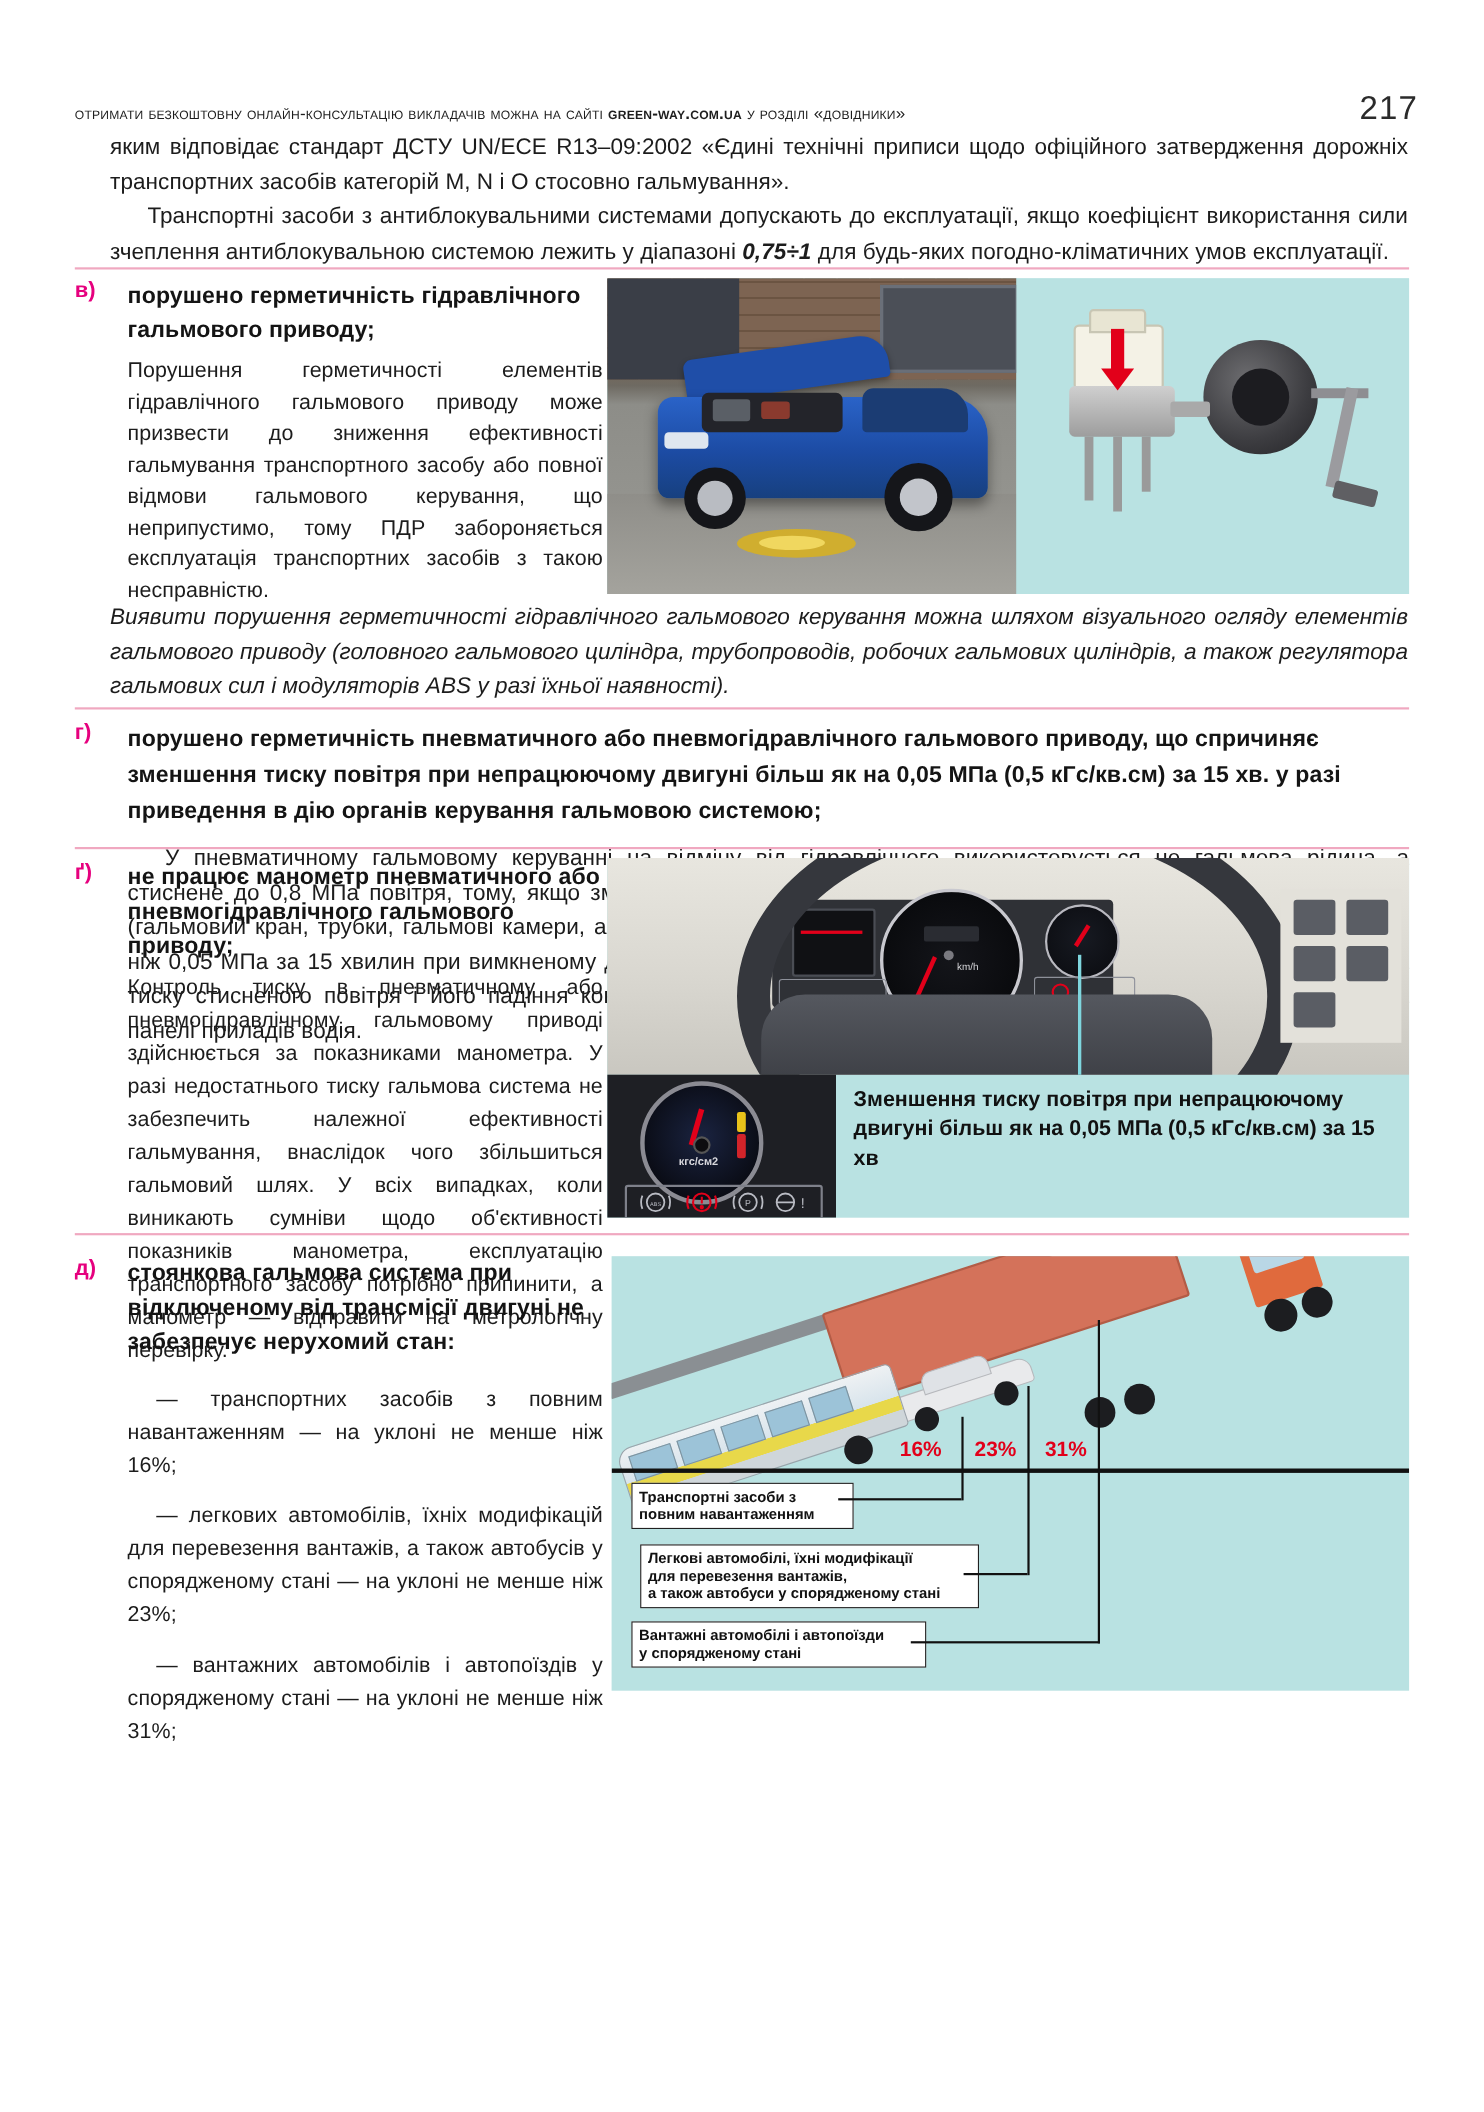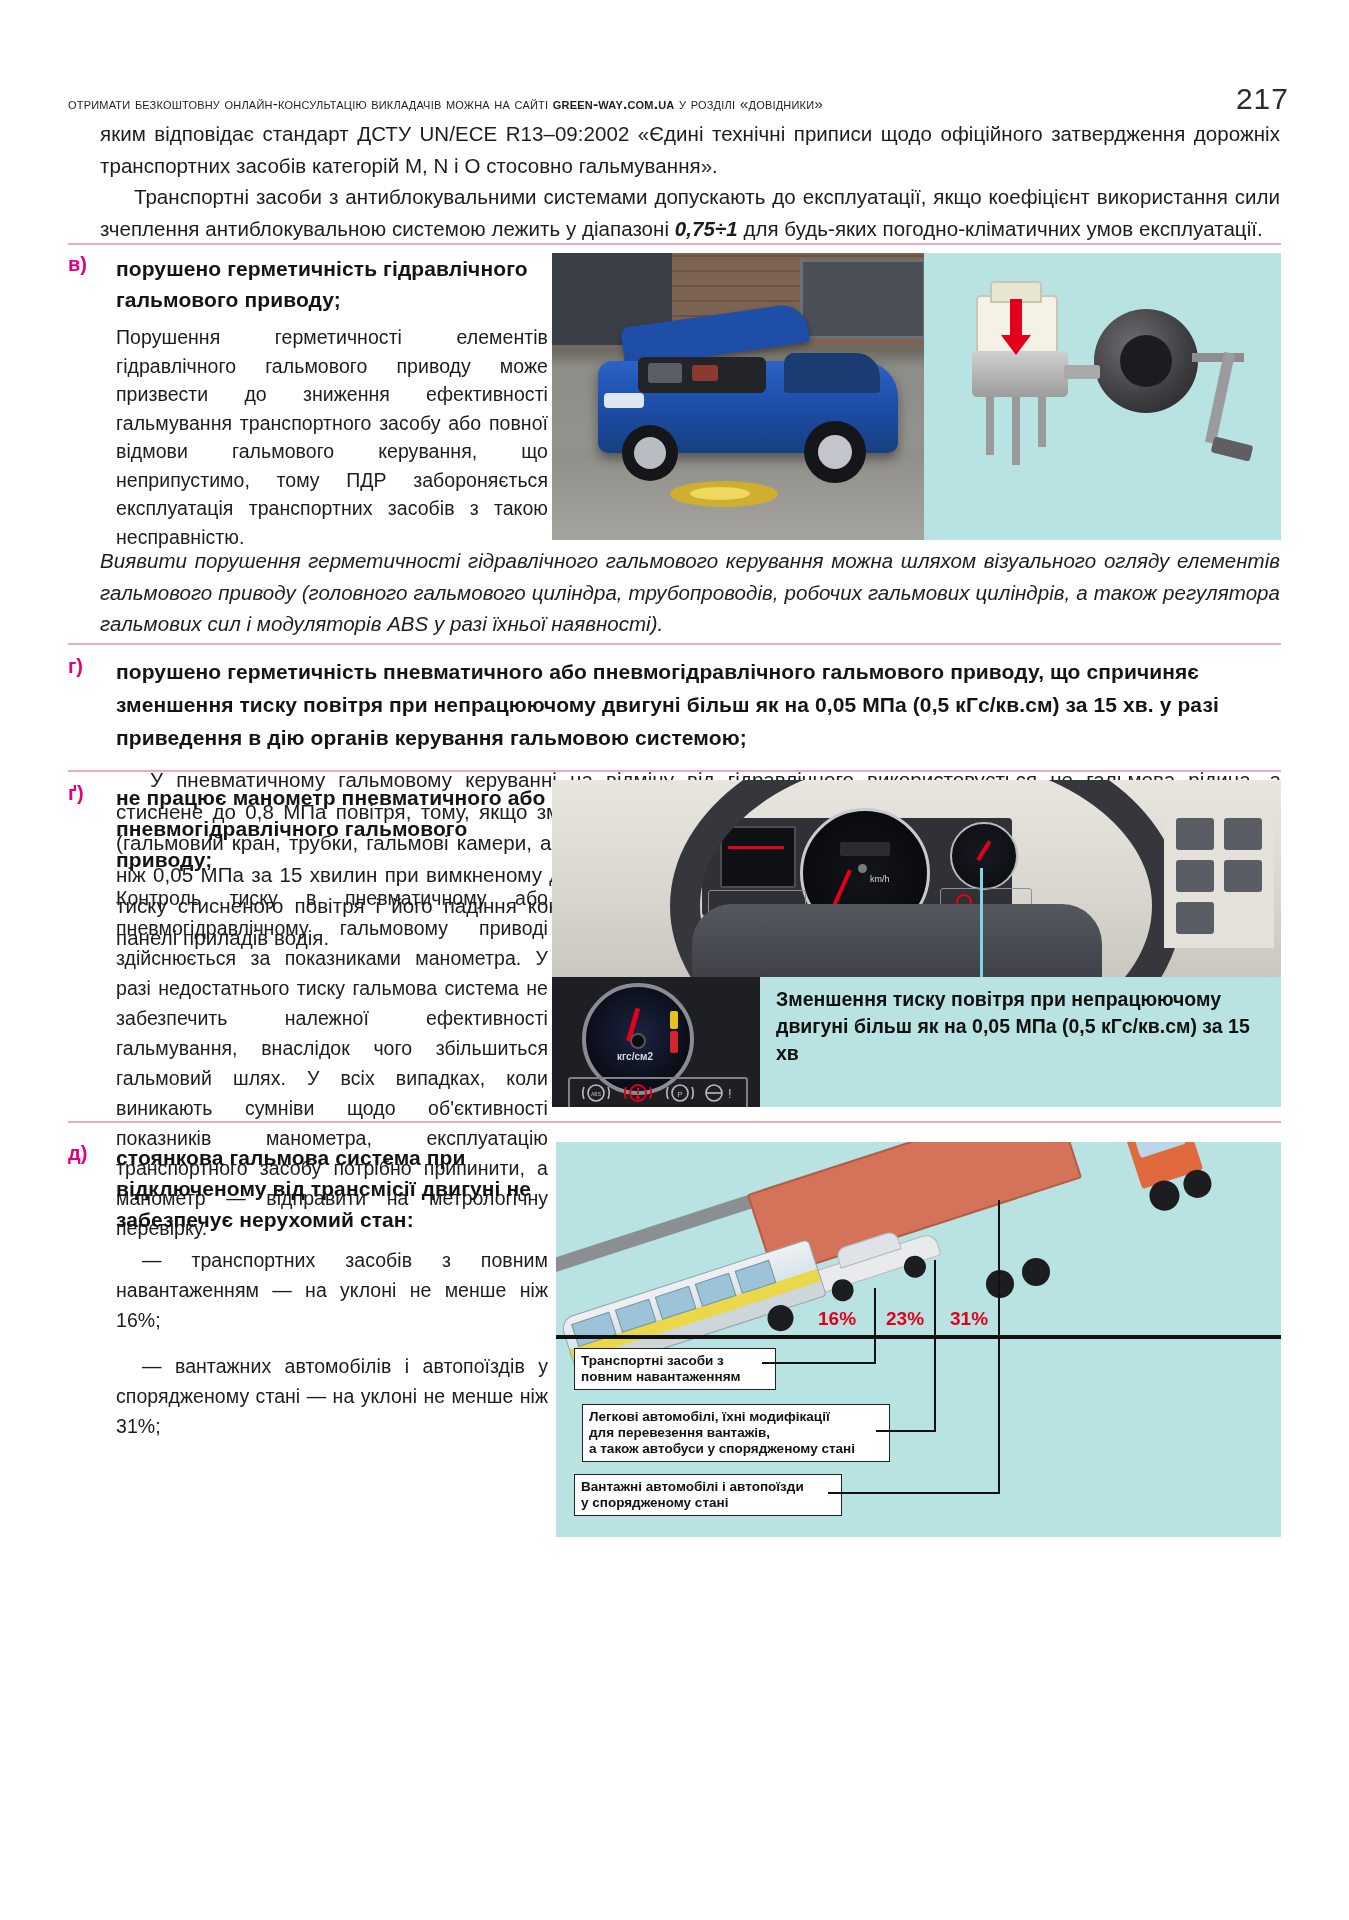--- a/index.html
+++ b/index.html
@@ -363,18 +363,19 @@
     <div style="position:absolute;left:320px;top:288px;width:58px;height:2px;background:#111;"></div>
     <div style="position:absolute;left:378px;top:194px;width:2px;height:96px;background:#111;"></div>
     <div style="position:absolute;left:272px;top:350px;width:172px;height:2px;background:#111;"></div>
     <div style="position:absolute;left:442px;top:194px;width:2px;height:158px;background:#111;"></div>
   </div>
 
   <div class="sec" style="position:absolute;left:68px;top:1142px;width:480px;">
     <div class="sec-marker">д)</div>
     <div style="margin-left:48px;">
       <p class="sec-head">стоянкова гальмова система при відключеному від трансмісії двигуні не забезпечує нерухомий стан:</p>
-      <p class="body" style="margin-top:10px;font-size:19.5px;line-height:30px;text-align:justify;text-indent:26px;">— транспортних засобів з повним навантаженням — на уклоні не менше ніж 16%;</p>
+      <p class="body" style="margin-top:22px;font-size:19.5px;line-height:30px;text-align:justify;text-indent:26px;">— транспортних засобів з повним навантаженням — на уклоні не менше ніж 16%;</p>
+      <p class="body" style="margin-top:16px;font-size:19.5px;line-height:30px;text-align:justify;text-indent:26px;">— легкових автомобілів, їхніх модифікацій для перевезення вантажів, а також автобусів у спорядженому стані — на уклоні не менше ніж 23%;</p>
       <p class="body" style="margin-top:16px;font-size:19.5px;line-height:30px;text-align:justify;text-indent:26px;">— вантажних автомобілів і автопоїздів у спорядженому стані — на уклоні не менше ніж 31%;</p>
     </div>
   </div>
 
 </div>
 
 </body></html>

